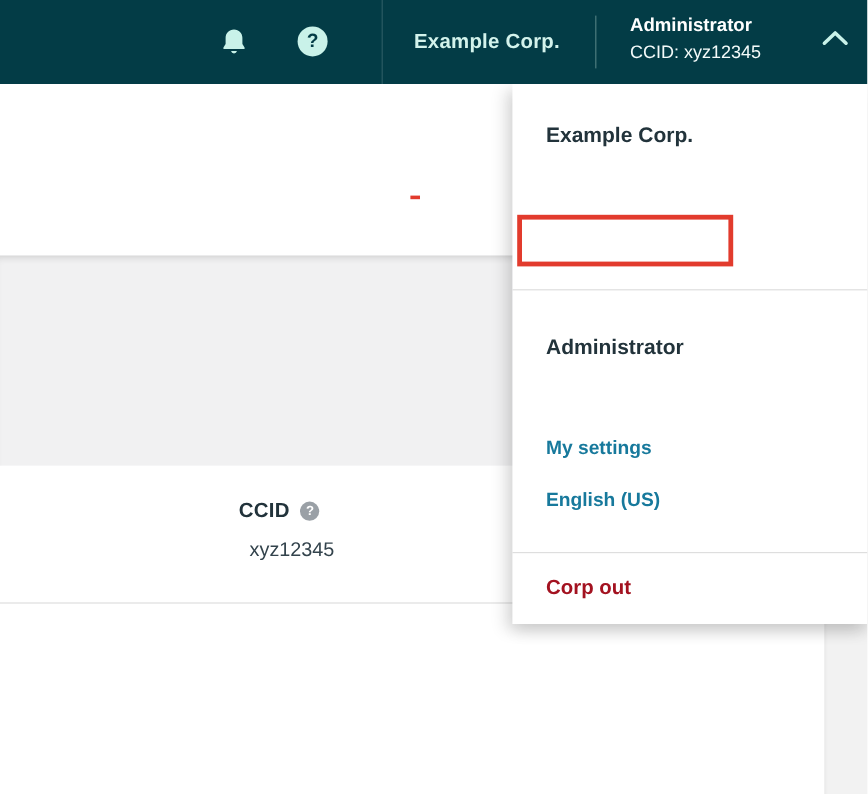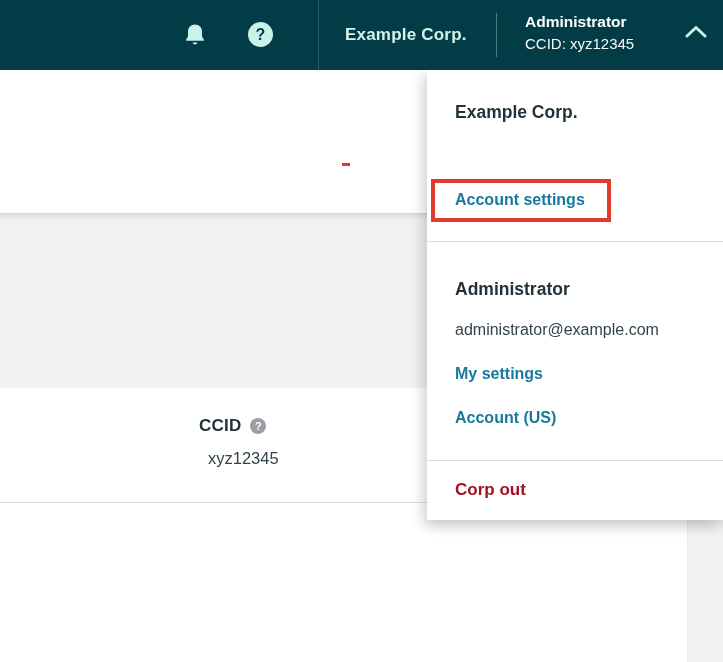--- a/index.html
+++ b/index.html
@@ -112,28 +112,26 @@
     </div>
     <div class="icon-btn chevron-btn">
       <svg width="24" height="16" viewBox="0 0 24 16">
         <polyline points="3,12 12,3.5 21,12" fill="none" stroke="#c9f2e9" stroke-width="3" stroke-linecap="round" stroke-linejoin="round"></polyline>
       </svg>
     </div>
   </header>
 
   <div class="dropdown">
     <div class="dd-item dd-org-name dd-heading">Example Corp.</div>
-    <a class="dd-item dd-link dd-account">Account settings</a>
     <div class="annotation-box"></div>
 
     <div class="dd-divider dd-div1"></div>
 
     <div class="dd-item dd-user-name dd-heading">Administrator</div>
-    <div class="dd-item dd-email dd-text">administrator@example.com</div>
     <a class="dd-item dd-link dd-mysettings">My settings</a>
-    <a class="dd-item dd-link dd-language">Account (US)</a>
+    <a class="dd-item dd-link dd-language">English (US)</a>
 
     <div class="dd-divider dd-div2"></div>
 
     <a class="dd-item dd-signout">Corp out</a>
   </div>
 
 </div>
 
 </body></html>

